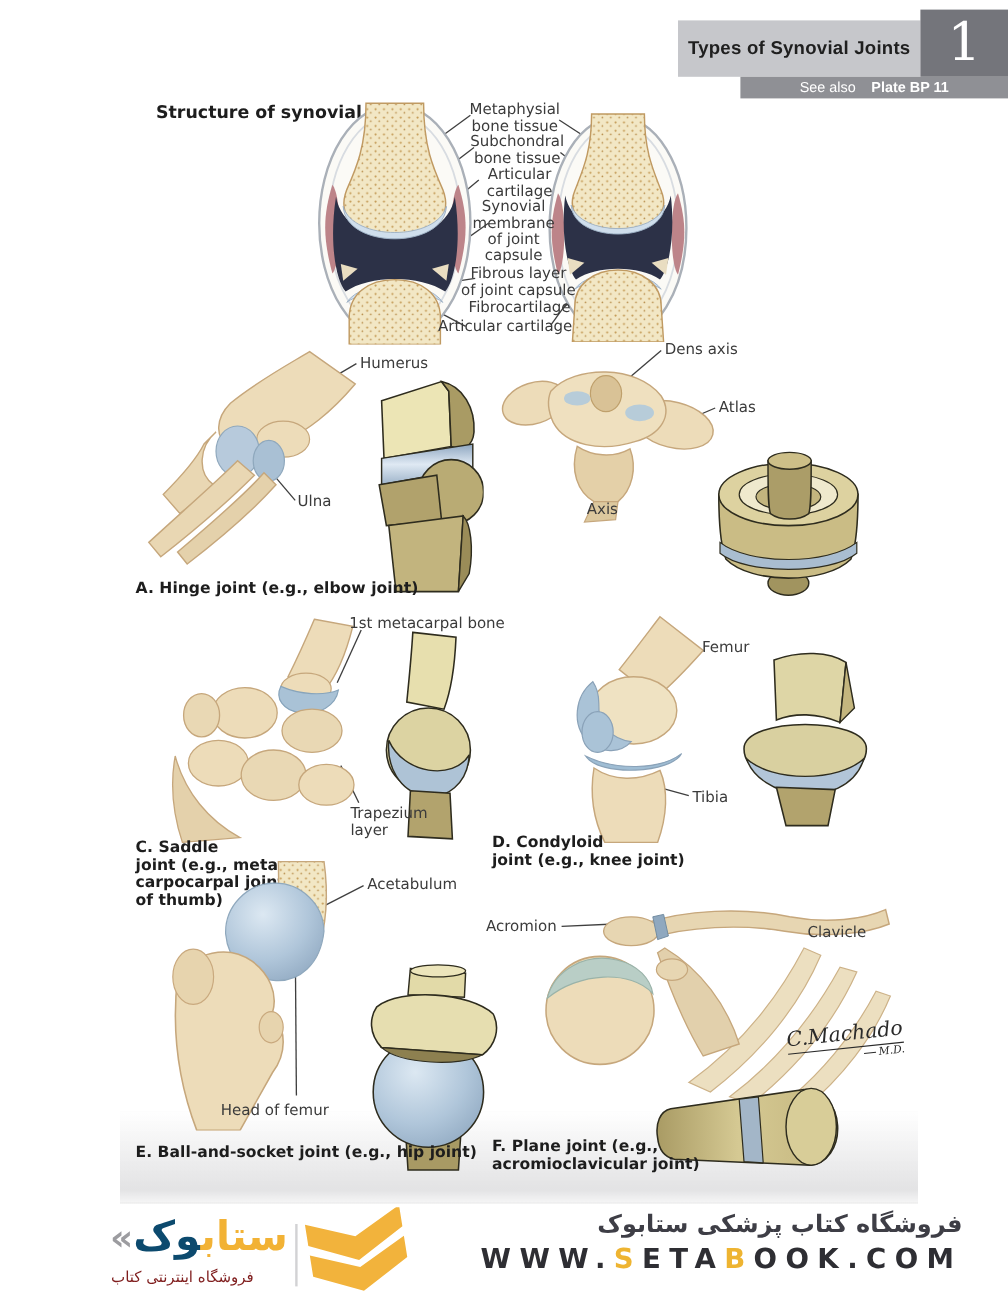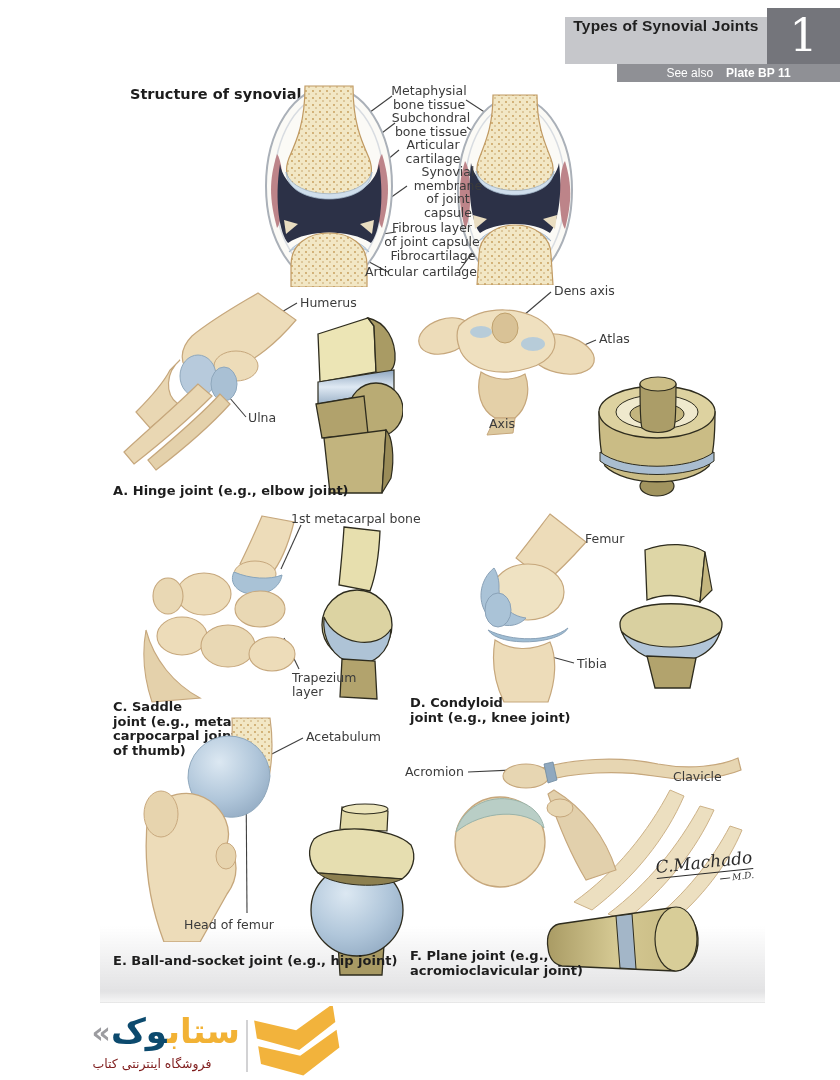--- a/index.html
+++ b/index.html
@@ -1,21 +1,21 @@
 <!DOCTYPE html>
 <html><head>
 <meta charset="utf-8">
 <style>
   html,body{margin:0;padding:0;background:#ffffff;}
   .page{position:relative;width:840px;height:1080px;background:#ffffff;overflow:hidden;
         font-family:"DejaVu Sans",sans-serif;}
   .abs{position:absolute;}
   
   .hdr-bar{position:absolute;left:565px;top:17px;width:202px;height:47px;background:#c6c7cb;
-           display:flex;justify-content:center;}
+           display:flex;align-items:center;justify-content:center;}
   .hdr-title{font-family:"Liberation Sans",sans-serif;font-weight:bold;font-size:15.5px;color:#1f1f1f;letter-spacing:.2px;}
   .num-box{position:absolute;left:767px;top:8px;width:73px;height:56px;background:#74757b;
            display:flex;align-items:center;justify-content:center;}
   .num{font-family:"DejaVu Serif",serif;font-size:44px;color:#ffffff;line-height:1;}
   .see-bar{position:absolute;left:617px;top:64px;width:223px;height:18px;background:#8f9095;
            display:flex;align-items:center;justify-content:center;color:#ffffff;
            font-size:12px;font-family:"Liberation Sans",sans-serif;}
   .see-bar b{margin-left:13px;}
   
   .lbl{position:absolute;font-size:12.5px;color:#3b3b3b;line-height:1.08;white-space:pre-line;}
@@ -150,21 +150,21 @@
     <path d="M24,148 C37,130 83,130 96,148 C84,138 36,138 24,148 Z" fill="#cfdeec" stroke="#9eb2c5" stroke-width="0.8"></path>
     <path d="M22,192 L24,162 C24,144 40,132 60,132 C80,132 96,144 96,162 L98,192 Z" fill="url(#spk)" stroke="#c09a62" stroke-width="1.2"></path>
   </svg>
 
   <div class="lbl ctr" style="left:429px;top:84px">Metaphysial
 bone tissue</div>
   <div class="lbl ctr" style="left:431px;top:111px">Subchondral
 bone tissue</div>
   <div class="lbl ctr" style="left:433px;top:138px">Articular
 cartilage</div>
-  <div class="lbl ctr" style="left:448px;top:165px">Synovial
+  <div class="lbl ctr" style="left:428px;top:165px">Synovial
 membrane
 of joint
 capsule</div>
   <div class="lbl ctr" style="left:432px;top:221px">Fibrous layer
 of joint capsule</div>
   <div class="lbl ctr" style="left:433px;top:249px">Fibrocartilage</div>
   <div class="lbl ctr" style="left:421px;top:265px">Articular cartilage</div>
 
   <svg class="abs" style="left:118px;top:290px" width="195" height="195" viewBox="0 0 195 195">
     <path d="M140,3 L178,30 C156,56 138,68 120,78 C104,87 86,90 74,83 C60,75 62,58 74,46 C96,28 120,15 140,3 Z" fill="#eddcb9" stroke="#c6a77c" stroke-width="1.2"></path>
@@ -309,14 +309,18 @@
   <svg class="abs" style="left:252px;top:1006px" width="92" height="72" viewBox="0 0 92 72">
     <g transform="rotate(-9 46 36)" fill="#f2b33c">
       <path d="M6,8 L46,24 L86,4 L86,22 L46,44 L6,26 Z"></path>
       <path d="M6,34 L46,50 L86,30 L86,48 L46,70 L6,52 Z"></path>
     </g>
   </svg>
   <div class="logo-divider"></div>
   <div class="wordmark" dir="rtl"><span class="wm-y">ستاب</span><span class="wm-g">وک</span><span class="wm-guill">«</span></div>
   <div class="logo-sub">فروشگاه اینترنتی کتاب</div>
 
+  <div class="footer-right">
+    <div class="store-title">فروشگاه کتاب پزشکی ستابوک</div>
+    <div class="url"><span>WWW.</span><span class="accent">S</span><span>ETA</span><span class="accent">B</span><span>OOK.COM</span></div>
+  </div>
 
 </div>
 
 </body></html>

